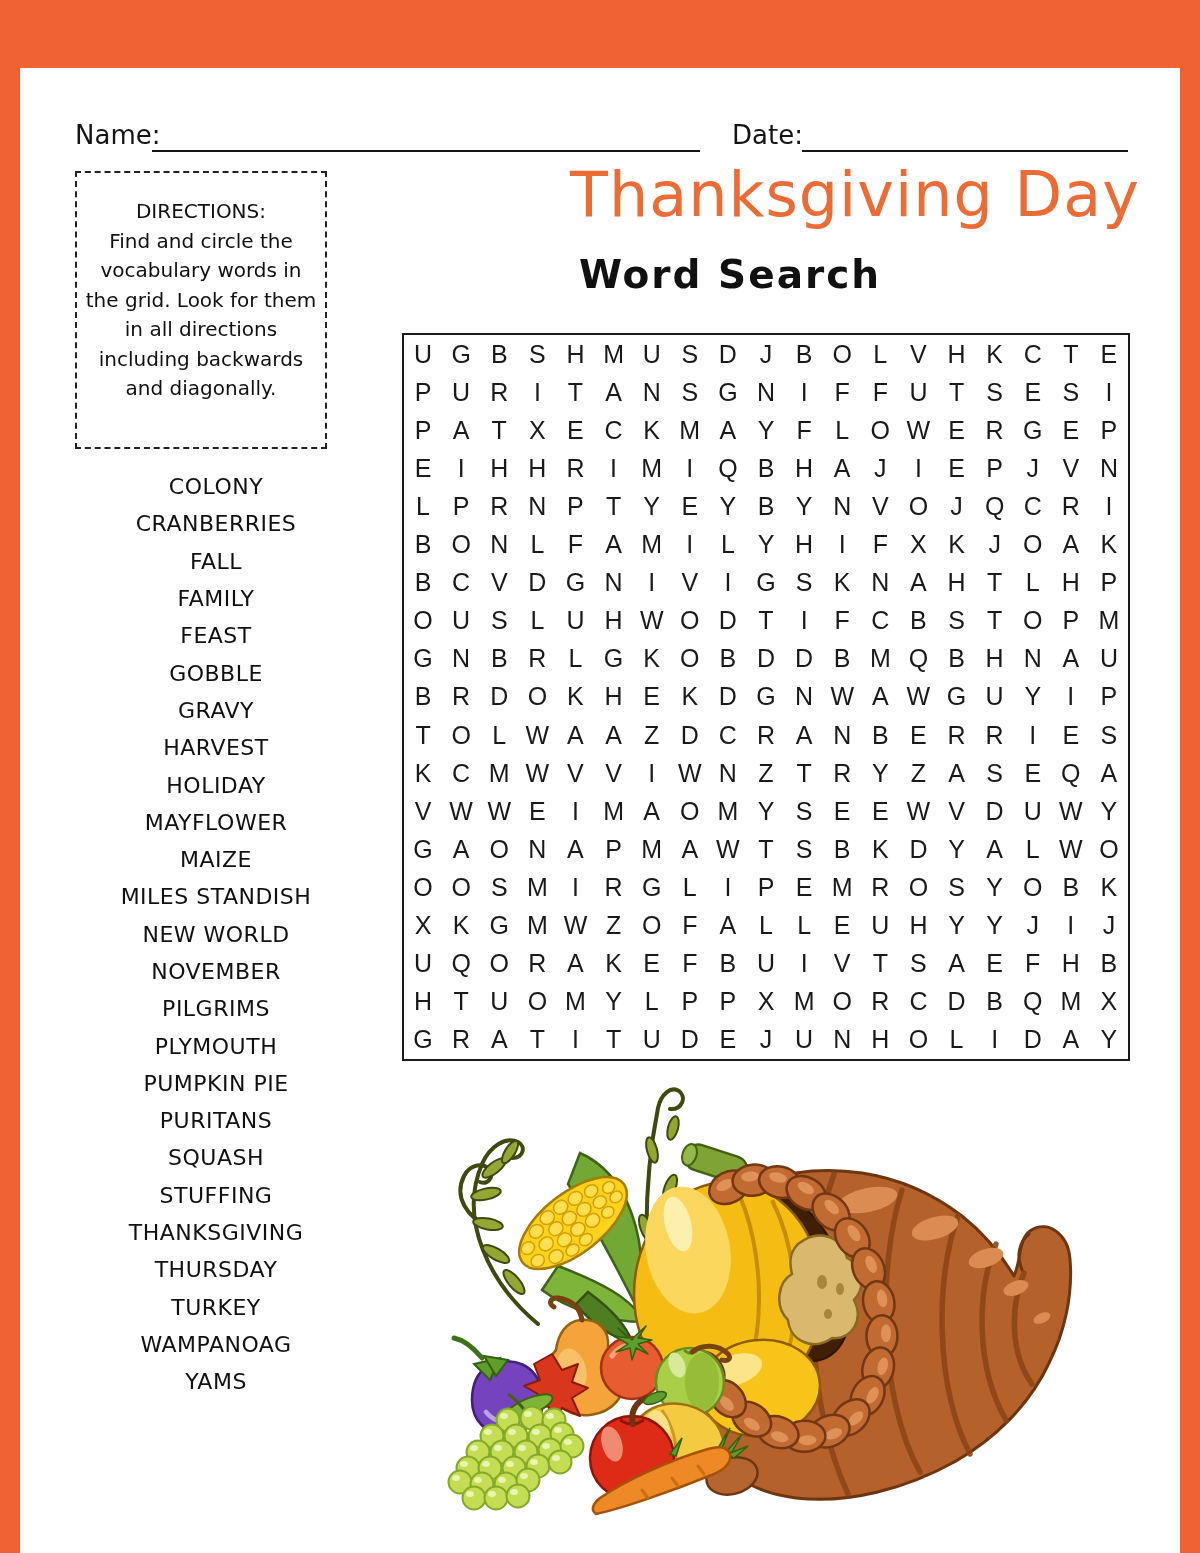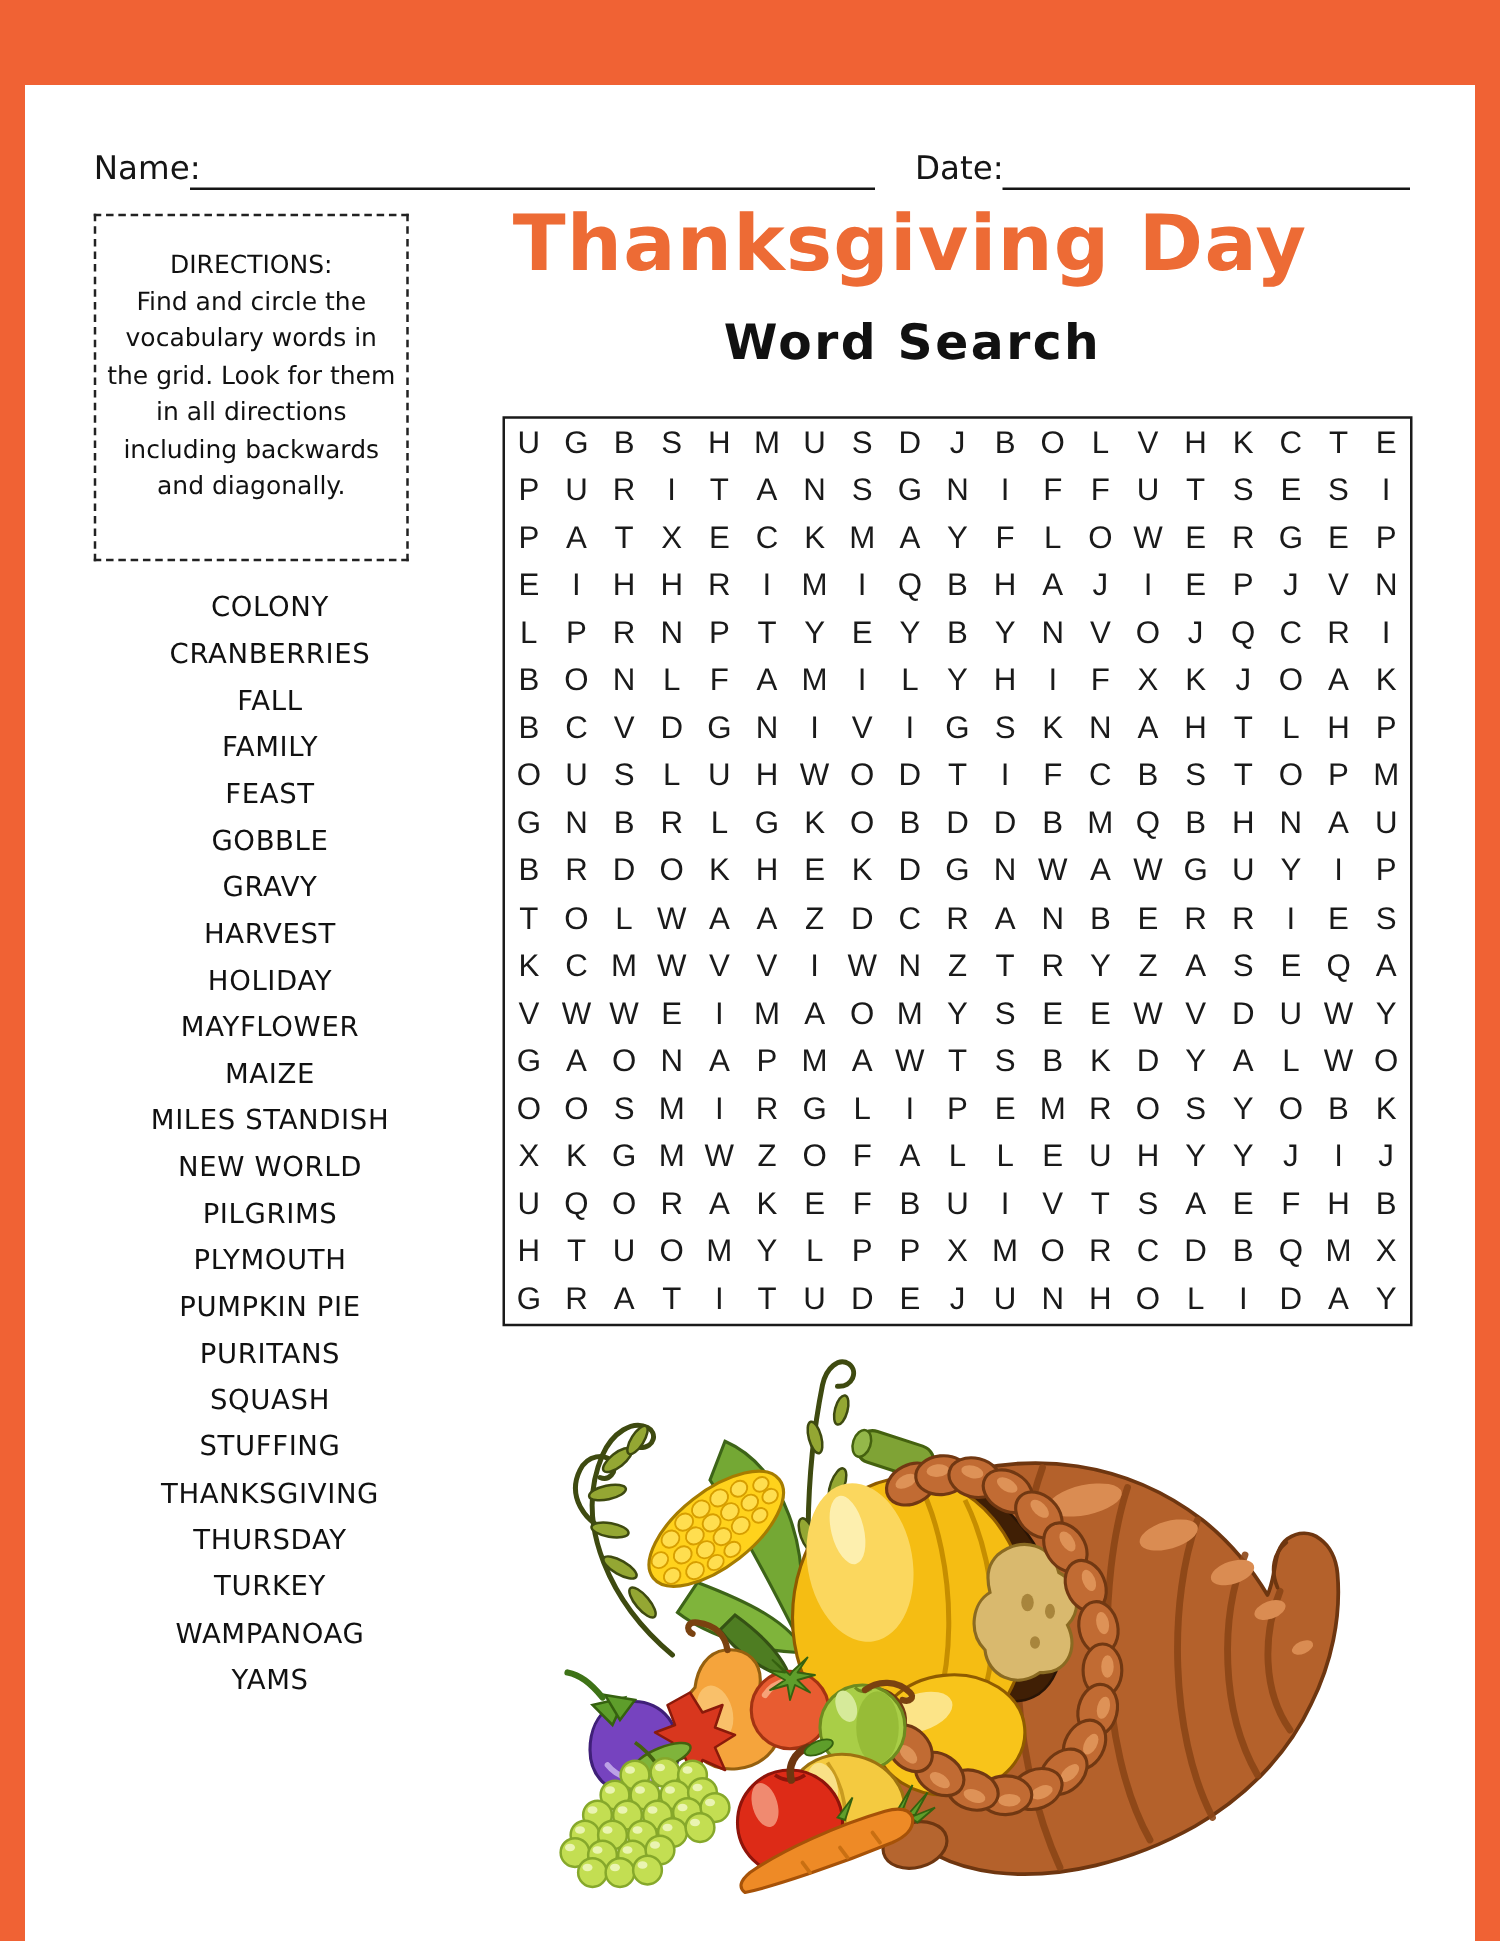--- a/index.html
+++ b/index.html
@@ -9,22 +9,22 @@
   html,body{margin:0;padding:0;background:#e9e9e9;}
   .page{
     position:relative;width:1200px;height:1553px;background:var(--accent);
     font-family:"DejaVu Sans",sans-serif;overflow:hidden;
   }
   .sheet{position:absolute;left:20px;top:20px;width:1160px;height:1513px;background:#ffffff;margin-top:48px;}
   .abs{position:absolute;}
   .fill-label{font-size:26px;color:#151515;}
   .fill-line{border-bottom:2.5px solid #151515;height:0;}
   .title{
-    left:308px;top:90px;width:800px;text-align:center;
-    font-size:62px;font-weight:700;color:var(--title);letter-spacing:1px;
+    left:320px;top:90px;width:800px;text-align:right;
+    font-size:62px;font-weight:400;color:var(--title);letter-spacing:1px;
   }
   .subtitle{
     left:310px;top:184px;width:800px;text-align:center;
     font-size:39px;font-weight:600;color:#111;letter-spacing:2px;
   }
   .directions{
     left:55px;top:103px;width:252px;height:278px;box-sizing:border-box;
     border:2.5px dashed #222;padding:24px 8px 0 8px;text-align:center;
     font-size:20px;line-height:29.5px;color:#111;
   }
@@ -69,20 +69,21 @@
         <div class="word">FAMILY</div>
         <div class="word">FEAST</div>
         <div class="word">GOBBLE</div>
         <div class="word">GRAVY</div>
         <div class="word">HARVEST</div>
         <div class="word">HOLIDAY</div>
         <div class="word">MAYFLOWER</div>
         <div class="word">MAIZE</div>
         <div class="word">MILES STANDISH</div>
         <div class="word">NEW WORLD</div>
+        <div class="word">NOVEMBER</div>
         <div class="word">PILGRIMS</div>
         <div class="word">PLYMOUTH</div>
         <div class="word">PUMPKIN PIE</div>
         <div class="word">PURITANS</div>
         <div class="word">SQUASH</div>
         <div class="word">STUFFING</div>
         <div class="word">THANKSGIVING</div>
         <div class="word">THURSDAY</div>
         <div class="word">TURKEY</div>
         <div class="word">WAMPANOAG</div>

